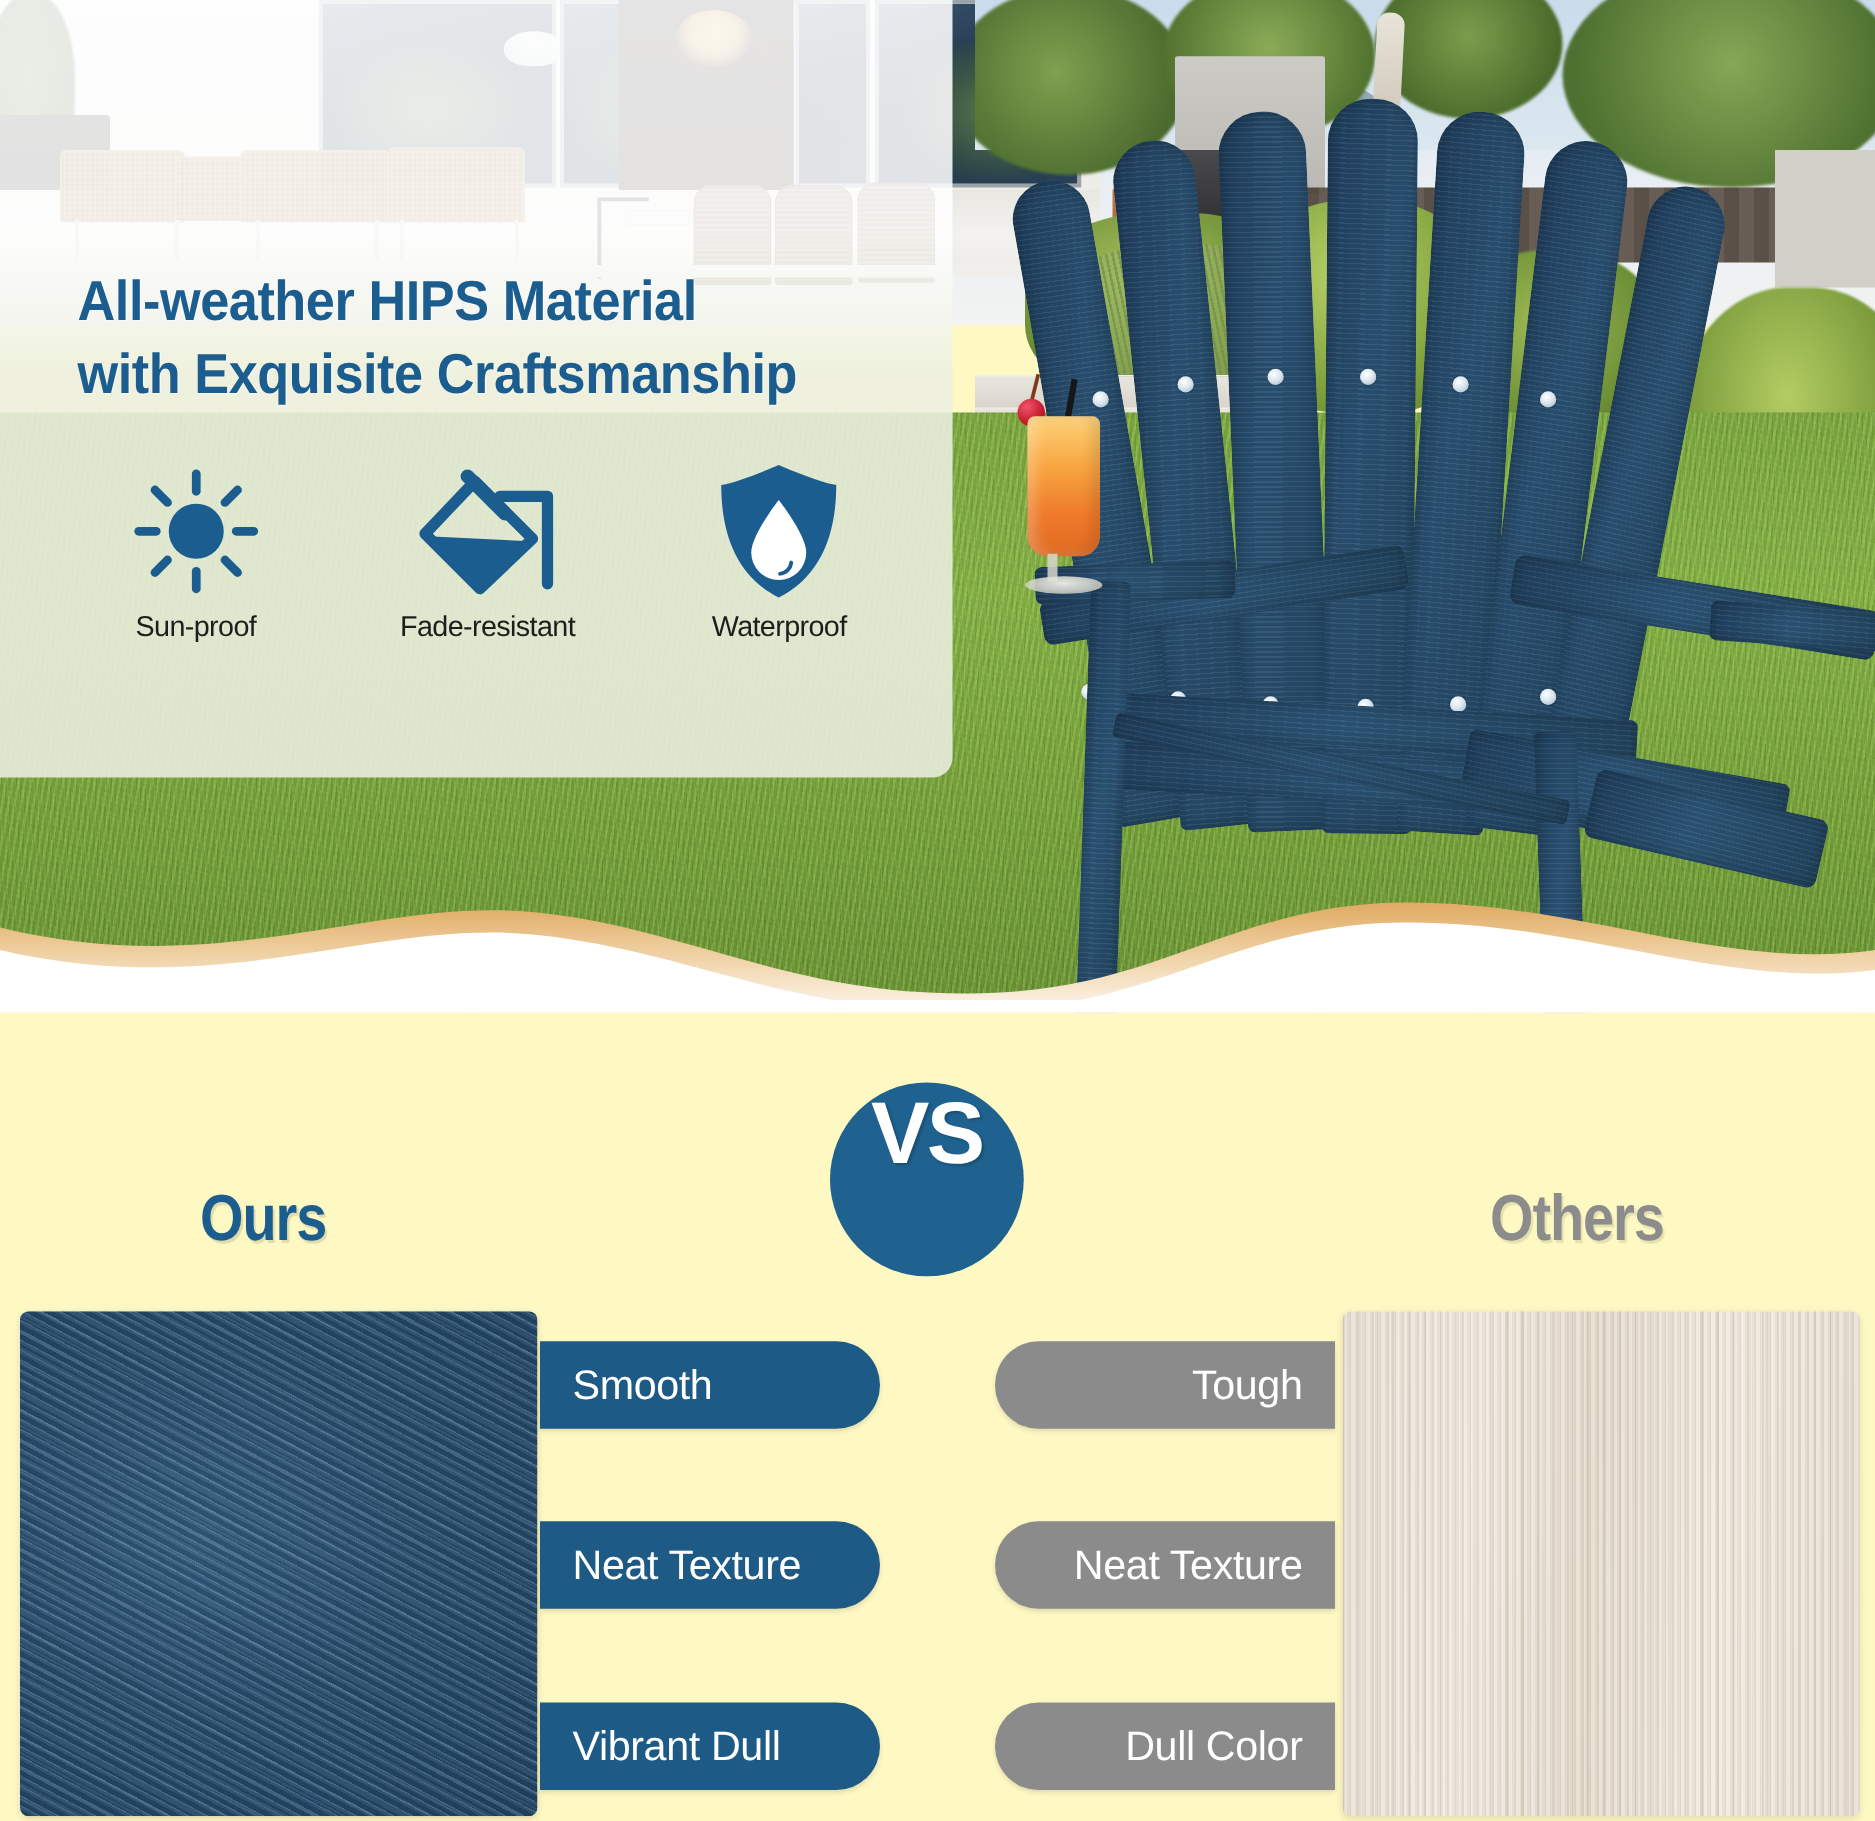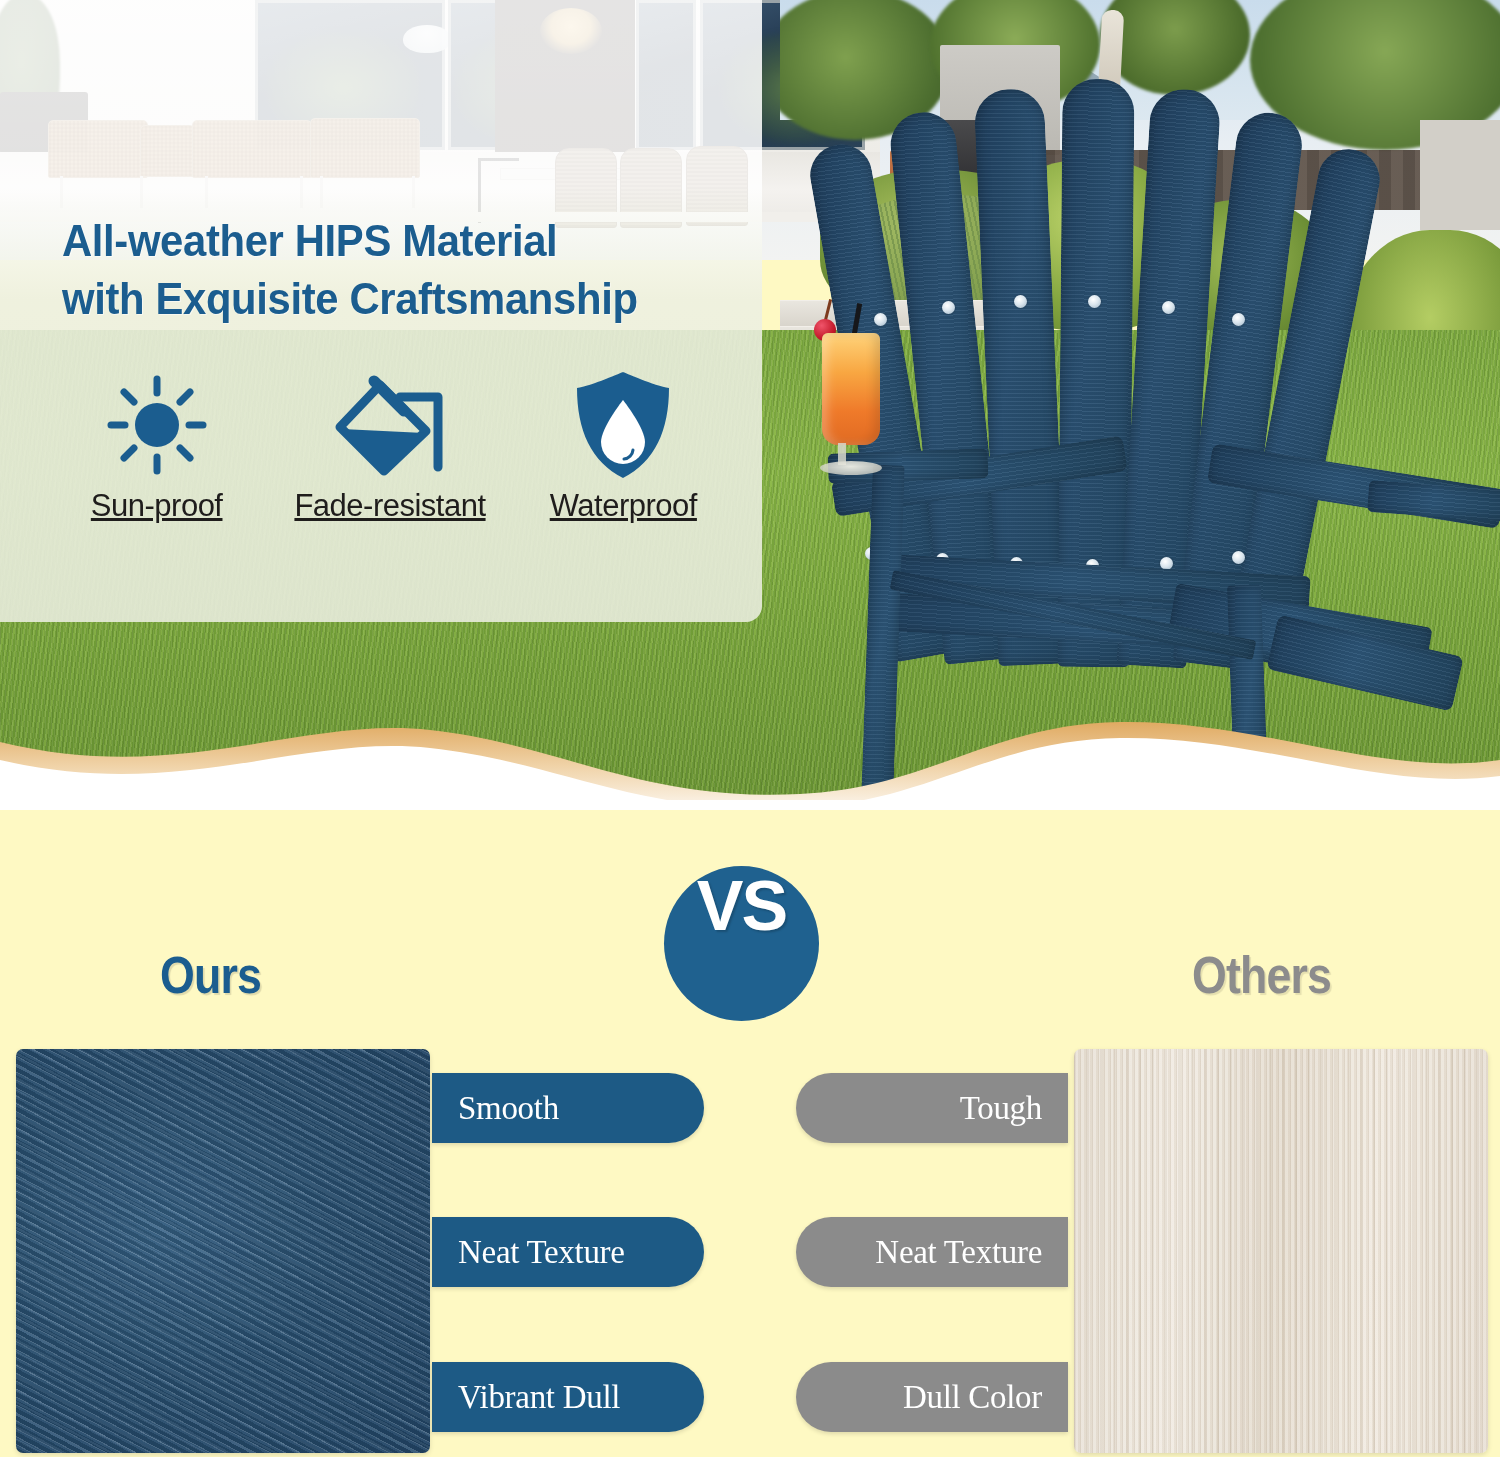--- a/index.html
+++ b/index.html
@@ -137,21 +137,21 @@
       background:linear-gradient(180deg,rgba(255,255,255,.88) 0%,rgba(255,255,255,.86) 30%,
                  rgba(237,240,226,.88) 48%,rgba(232,236,220,.9) 100%);
       border-bottom-right-radius:16px;}
   .headline{position:absolute;left:62px;top:212px;width:690px;
       font-weight:bold;font-size:45px;line-height:58px;color:#1b5d8f;letter-spacing:-.4px;
       text-shadow:1px 1px 0 rgba(255,255,255,.55);
       font-family:"Liberation Sans",sans-serif;font-stretch:condensed;transform:scaleX(.93);transform-origin:left top;}
   .features{position:absolute;left:40px;top:370px;width:700px;display:flex;}
   .feature{flex:1;display:flex;flex-direction:column;align-items:center;}
   .feat-icon{height:110px;display:flex;align-items:center;justify-content:center;}
-  .feat-label{margin-top:8px;font-size:31px;color:#1f1d1c;letter-spacing:-.5px;white-space:nowrap;text-decoration:underline;}
+  .feat-label{margin-top:8px;font-size:23px;color:#1f1d1c;letter-spacing:-.5px;white-space:nowrap;}
   .ico{fill:#1b5d8f;}
 
   
   .vs-badge{position:absolute;left:664px;top:866px;width:155px;height:155px;border-radius:50%;
       background:#1f618f;display:flex;align-items:flex-start;justify-content:center;}
   .vs-text{color:#fff;font-size:70px;font-weight:bold;letter-spacing:-2px;
       text-shadow:2px 2px 2px rgba(0,0,0,.18);}
 
   .label-ours{position:absolute;left:160px;top:945px;font-size:52px;font-weight:bold;color:#1b5d8f;
       letter-spacing:-1px;transform:scaleX(.86);transform-origin:left top;
@@ -167,21 +167,21 @@
         repeating-linear-gradient(28deg,rgba(255,255,255,.16) 0 1px,rgba(0,0,0,.10) 1px 5px,rgba(255,255,255,.05) 5px 7px),
         repeating-linear-gradient(28deg,rgba(255,255,255,.07) 0 2px,rgba(0,0,0,.05) 2px 11px),
         radial-gradient(ellipse at 35% 45%,#356185 0%,#2a5274 45%,#23486a 100%);}
   .sw-others{left:1074px;
       background:
         repeating-linear-gradient(90deg,rgba(170,150,125,.22) 0 1px,rgba(255,255,255,.12) 1px 4px,rgba(190,172,148,.15) 4px 6px),
         repeating-linear-gradient(90deg,rgba(140,120,95,.10) 0 2px,rgba(255,255,255,.10) 2px 13px),
         linear-gradient(92deg,#e6ded2 0%,#efe9df 25%,#e2d9cb 48%,#efe8dd 72%,#e5dccf 100%);}
 
   .pill{position:absolute;height:70px;display:flex;align-items:center;color:#fff;font-size:33px;
-      letter-spacing:-.3px;box-shadow:0 2px 4px rgba(0,0,0,.13);font-family:Liberation Serif, serif;}
+      letter-spacing:-.3px;box-shadow:0 2px 4px rgba(0,0,0,.13);}
   .pill-ours{left:432px;width:272px;background:#1d5a85;border-radius:0 35px 35px 0;
       padding-left:26px;box-sizing:border-box;}
   .pill-others{left:796px;width:272px;background:#8b8b8b;border-radius:35px 0 0 35px;
       padding-right:26px;box-sizing:border-box;justify-content:flex-end;}
   .p1{top:1073px;} .p2{top:1217px;} .p3{top:1362px;}
 </style>
 </head>
 <body>
 
 <div class="page">

